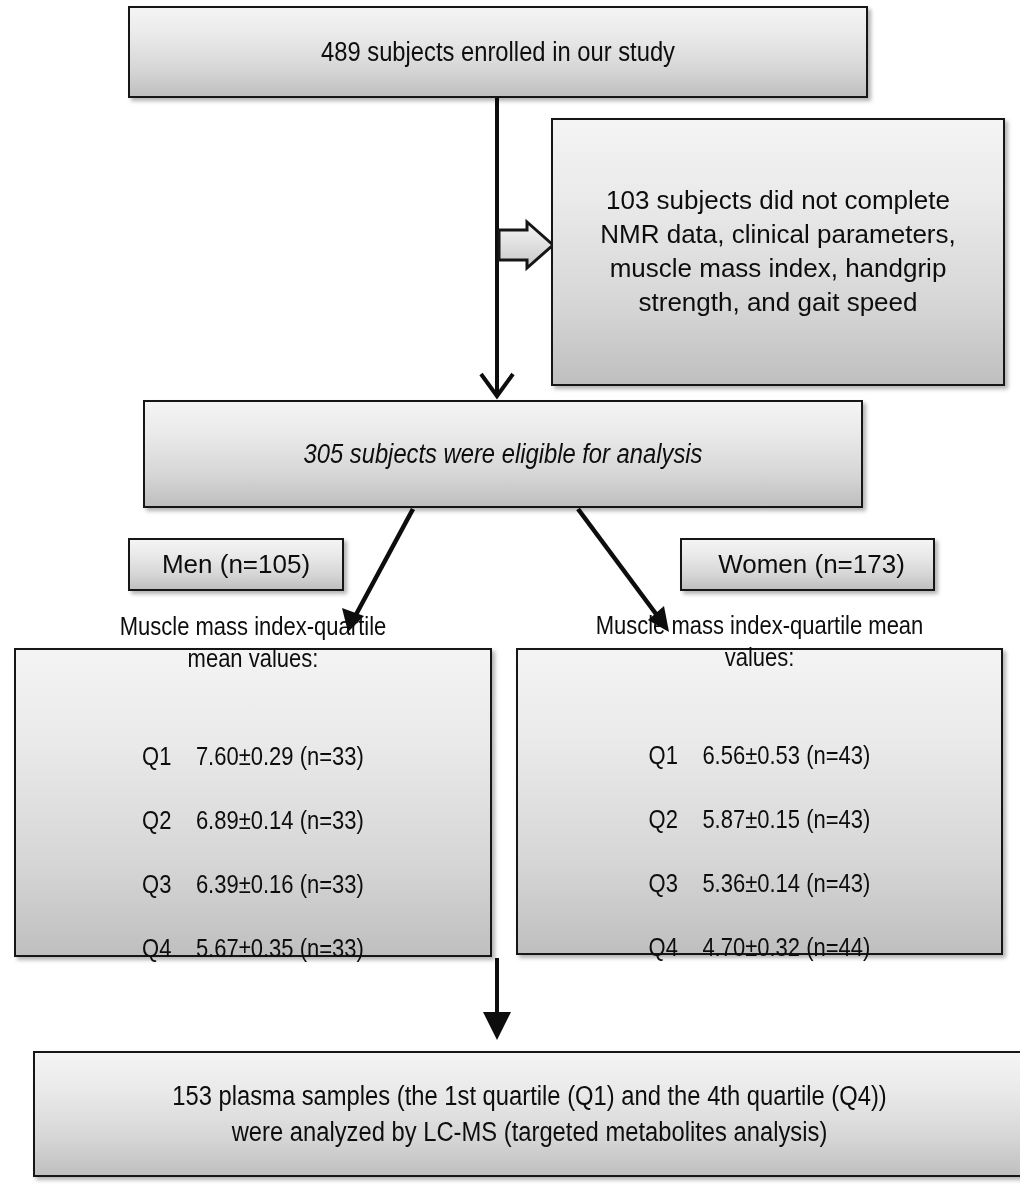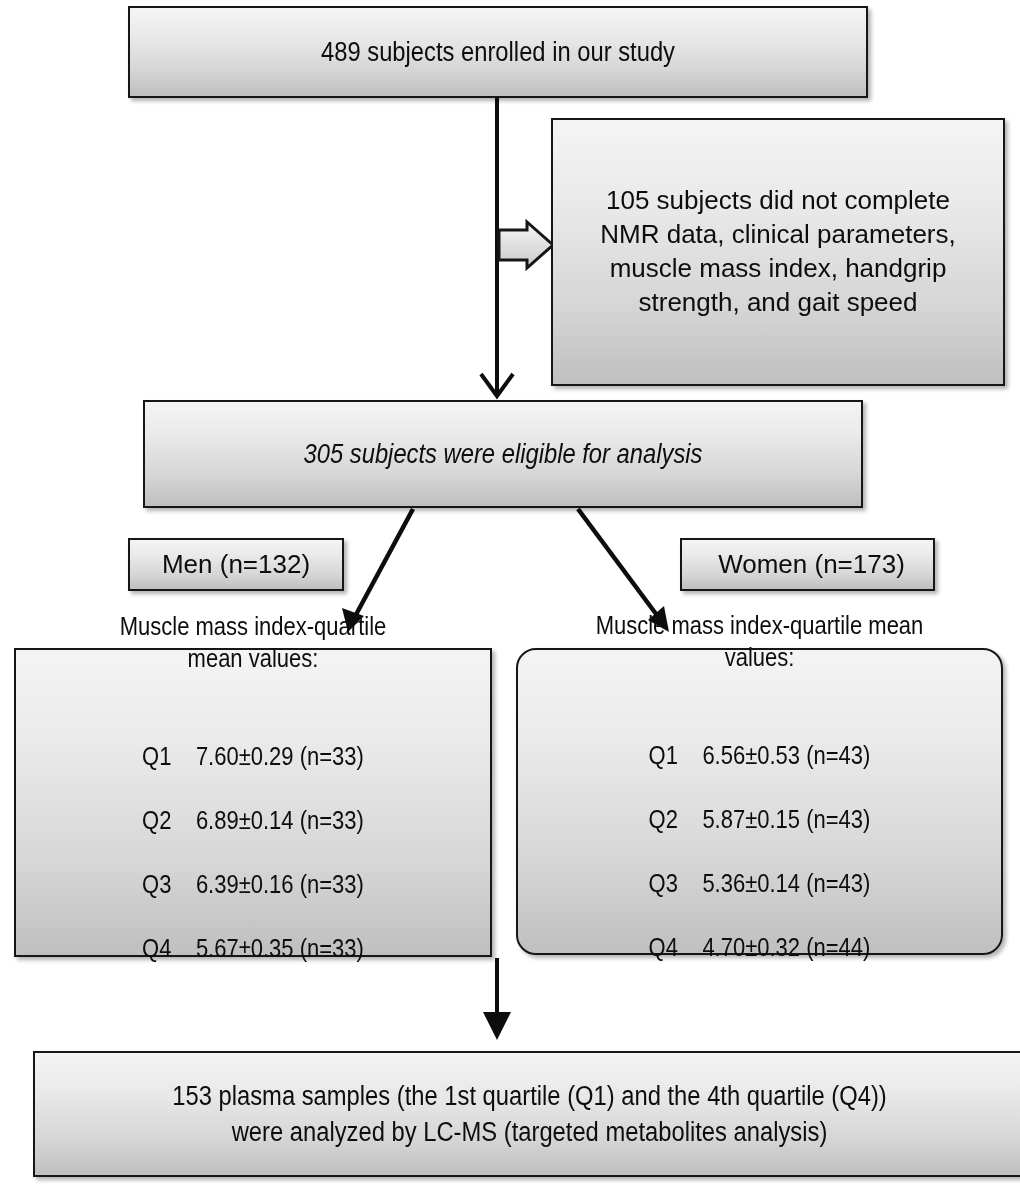--- a/index.html
+++ b/index.html
@@ -96,52 +96,52 @@
         <stop offset="100%" stop-color="#c9c9c9"></stop>
       </linearGradient>
     </defs>
   </svg>
 
   <div class="box" style="left:128px; top:6px; width:740px; height:92px;">
     <div class="box-inner narrow f-enrolled">489 subjects enrolled in our study</div>
   </div>
 
   <div class="box" style="left:551px; top:118px; width:454px; height:268px;">
-    <div class="box-inner f-excluded">105 subjects did not complete
+    <div class="box-inner f-excluded">103 subjects did not complete
 NMR data, clinical parameters,
 muscle mass index, handgrip
 strength, and gait speed</div>
   </div>
 
   <div class="box" style="left:143px; top:400px; width:720px; height:108px;font-style:italic;">
     <div class="box-inner narrow f-eligible">305 subjects were eligible for analysis</div>
   </div>
 
   <div class="box" style="left:128px; top:538px; width:216px; height:53px;">
-    <div class="box-inner f-group">Men (n=132)</div>
+    <div class="box-inner f-group">Men (n=105)</div>
   </div>
 
   <div class="box" style="left:680px; top:538px; width:255px; height:53px;padding-left:8px;">
     <div class="box-inner f-group">Women (n=173)</div>
   </div>
 
   <div class="box" style="left:14px; top:648px; width:478px; height:309px;text-align:center;">
     <div class="box-inner narrow f-quart">
       <span class="quartile-head">Muscle mass index-quartile
 mean values:</span>
       <span class="quartile-rows">
         <span class="qrow">Q1    7.60±0.29 (n=33)</span>
         <span class="qrow">Q2    6.89±0.14 (n=33)</span>
         <span class="qrow">Q3    6.39±0.16 (n=33)</span>
         <span class="qrow">Q4    5.67±0.35 (n=33)</span>
       </span>
     </div>
   </div>
 
-  <div class="box" style="left:516px; top:648px; width:487px; height:307px;border-radius:20px;">
+  <div class="box" style="left:516px; top:648px; width:487px; height:307px;">
     <div class="box-inner narrow f-quart">
       <span class="quartile-head">Muscle mass index-quartile mean
 values:</span>
       <span class="quartile-rows">
         <span class="qrow">Q1    6.56±0.53 (n=43)</span>
         <span class="qrow">Q2    5.87±0.15 (n=43)</span>
         <span class="qrow">Q3    5.36±0.14 (n=43)</span>
         <span class="qrow">Q4    4.70±0.32 (n=44)</span>
       </span>
     </div>

